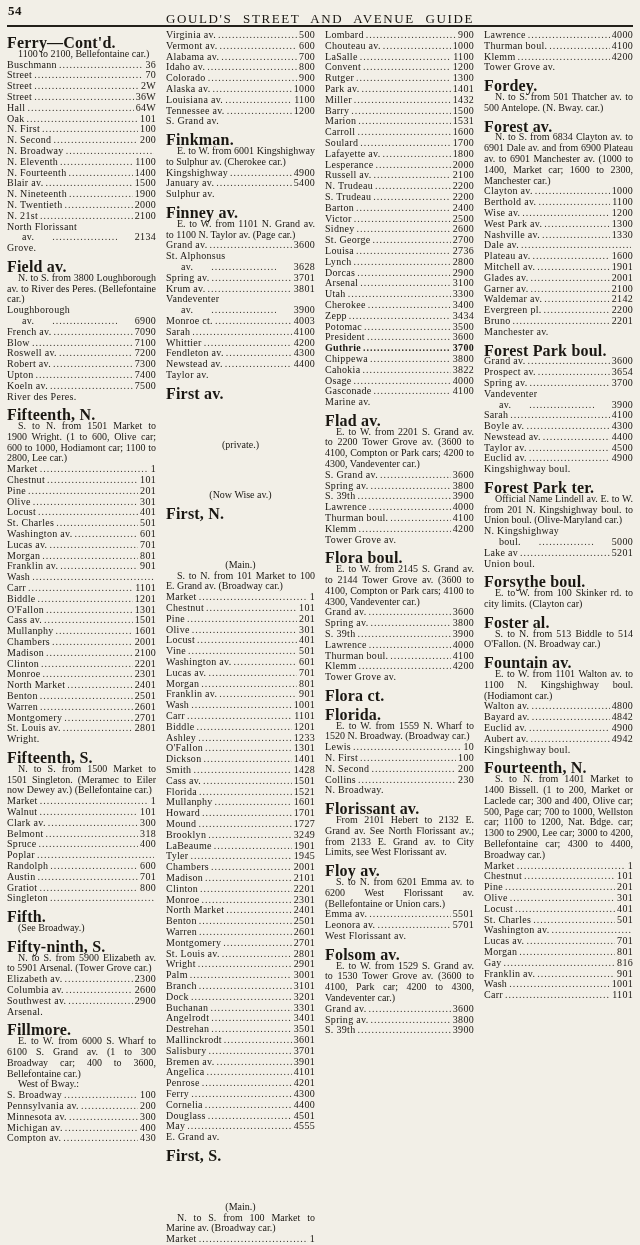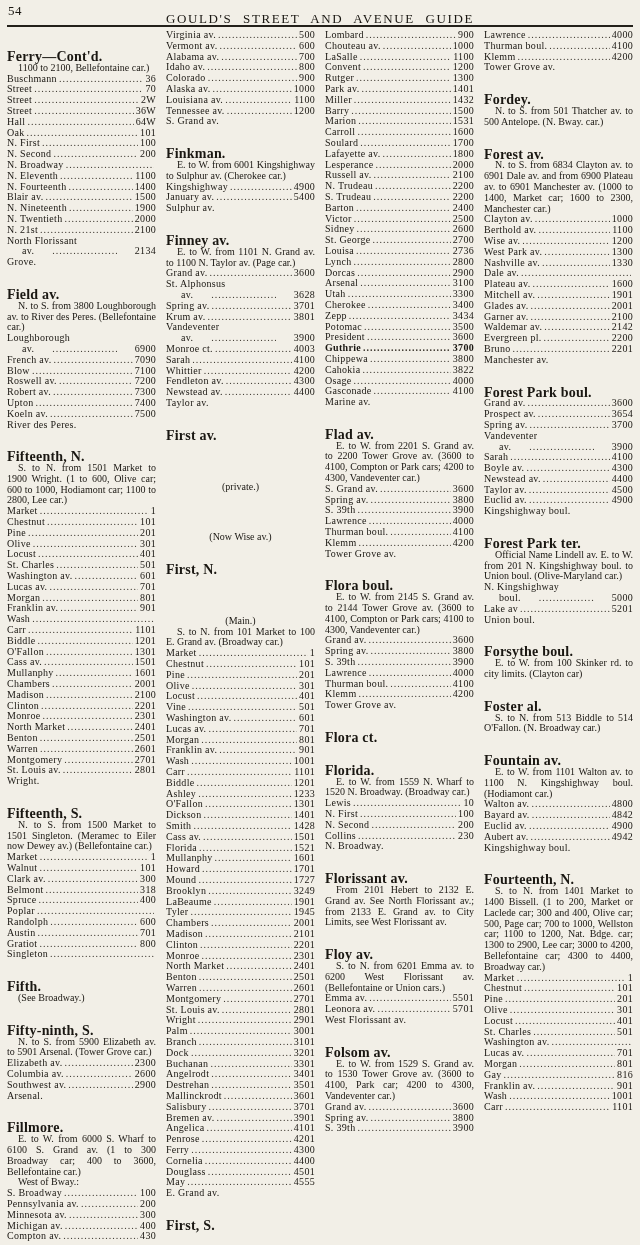--- a/index.html
+++ b/index.html
@@ -6,26 +6,26 @@
   body{
     width:640px;height:1245px;overflow:hidden;
     background:#f2efe7;
     font-family:"Liberation Serif","DejaVu Serif",serif;
     color:#1a1712;
     font-size:10px;line-height:10.8px;
     -webkit-font-smoothing:antialiased;
   }
   .page{padding:4px 7px 0 7px;}
   .hdr{position:relative;height:21px;border-bottom:2.5px solid #23201a;margin-bottom:3px;}
-  .pageno{position:absolute;left:1px;top:2px;font-weight:normal;font-size:13px;letter-spacing:.5px;text-align:center;}
+  .pageno{position:absolute;left:1px;top:2px;font-weight:bold;font-size:13px;letter-spacing:.5px;text-align:center;}
   .title{position:absolute;left:0;right:0;top:2px;margin:8px;text-align:center;
     font-size:13px;font-weight:normal;letter-spacing:1.6px;word-spacing:6px;}
   .cols{display:flex;gap:10px;}
   .col{flex:1 1 0;min-width:0;}
-  .heading{font-weight:bold;font-size:14px;margin-top:22px;letter-spacing:.2px;}
+  .heading{font-weight:bold;font-size:16px;margin-top:8px;letter-spacing:.2px;}
   .para{text-align:justify;text-indent:11px;}
   .center-line{text-align:center;margin-top:40px;}
   .row{display:flex;align-items:baseline;}
   .row.ri{padding-left:15px;gap:16px;}
   .row.bold{font-weight:bold;}
   .name{white-space:nowrap;letter-spacing:.3px;}
   .leader{flex:1 1 0;overflow:hidden;white-space:nowrap;margin:0 2px;color:#3a352c;}
   .leader::before{content:"....................................................";letter-spacing:1px;}
   .value{white-space:nowrap;letter-spacing:.3px;}
   .plain-line,.wrap-line{letter-spacing:.3px;}

